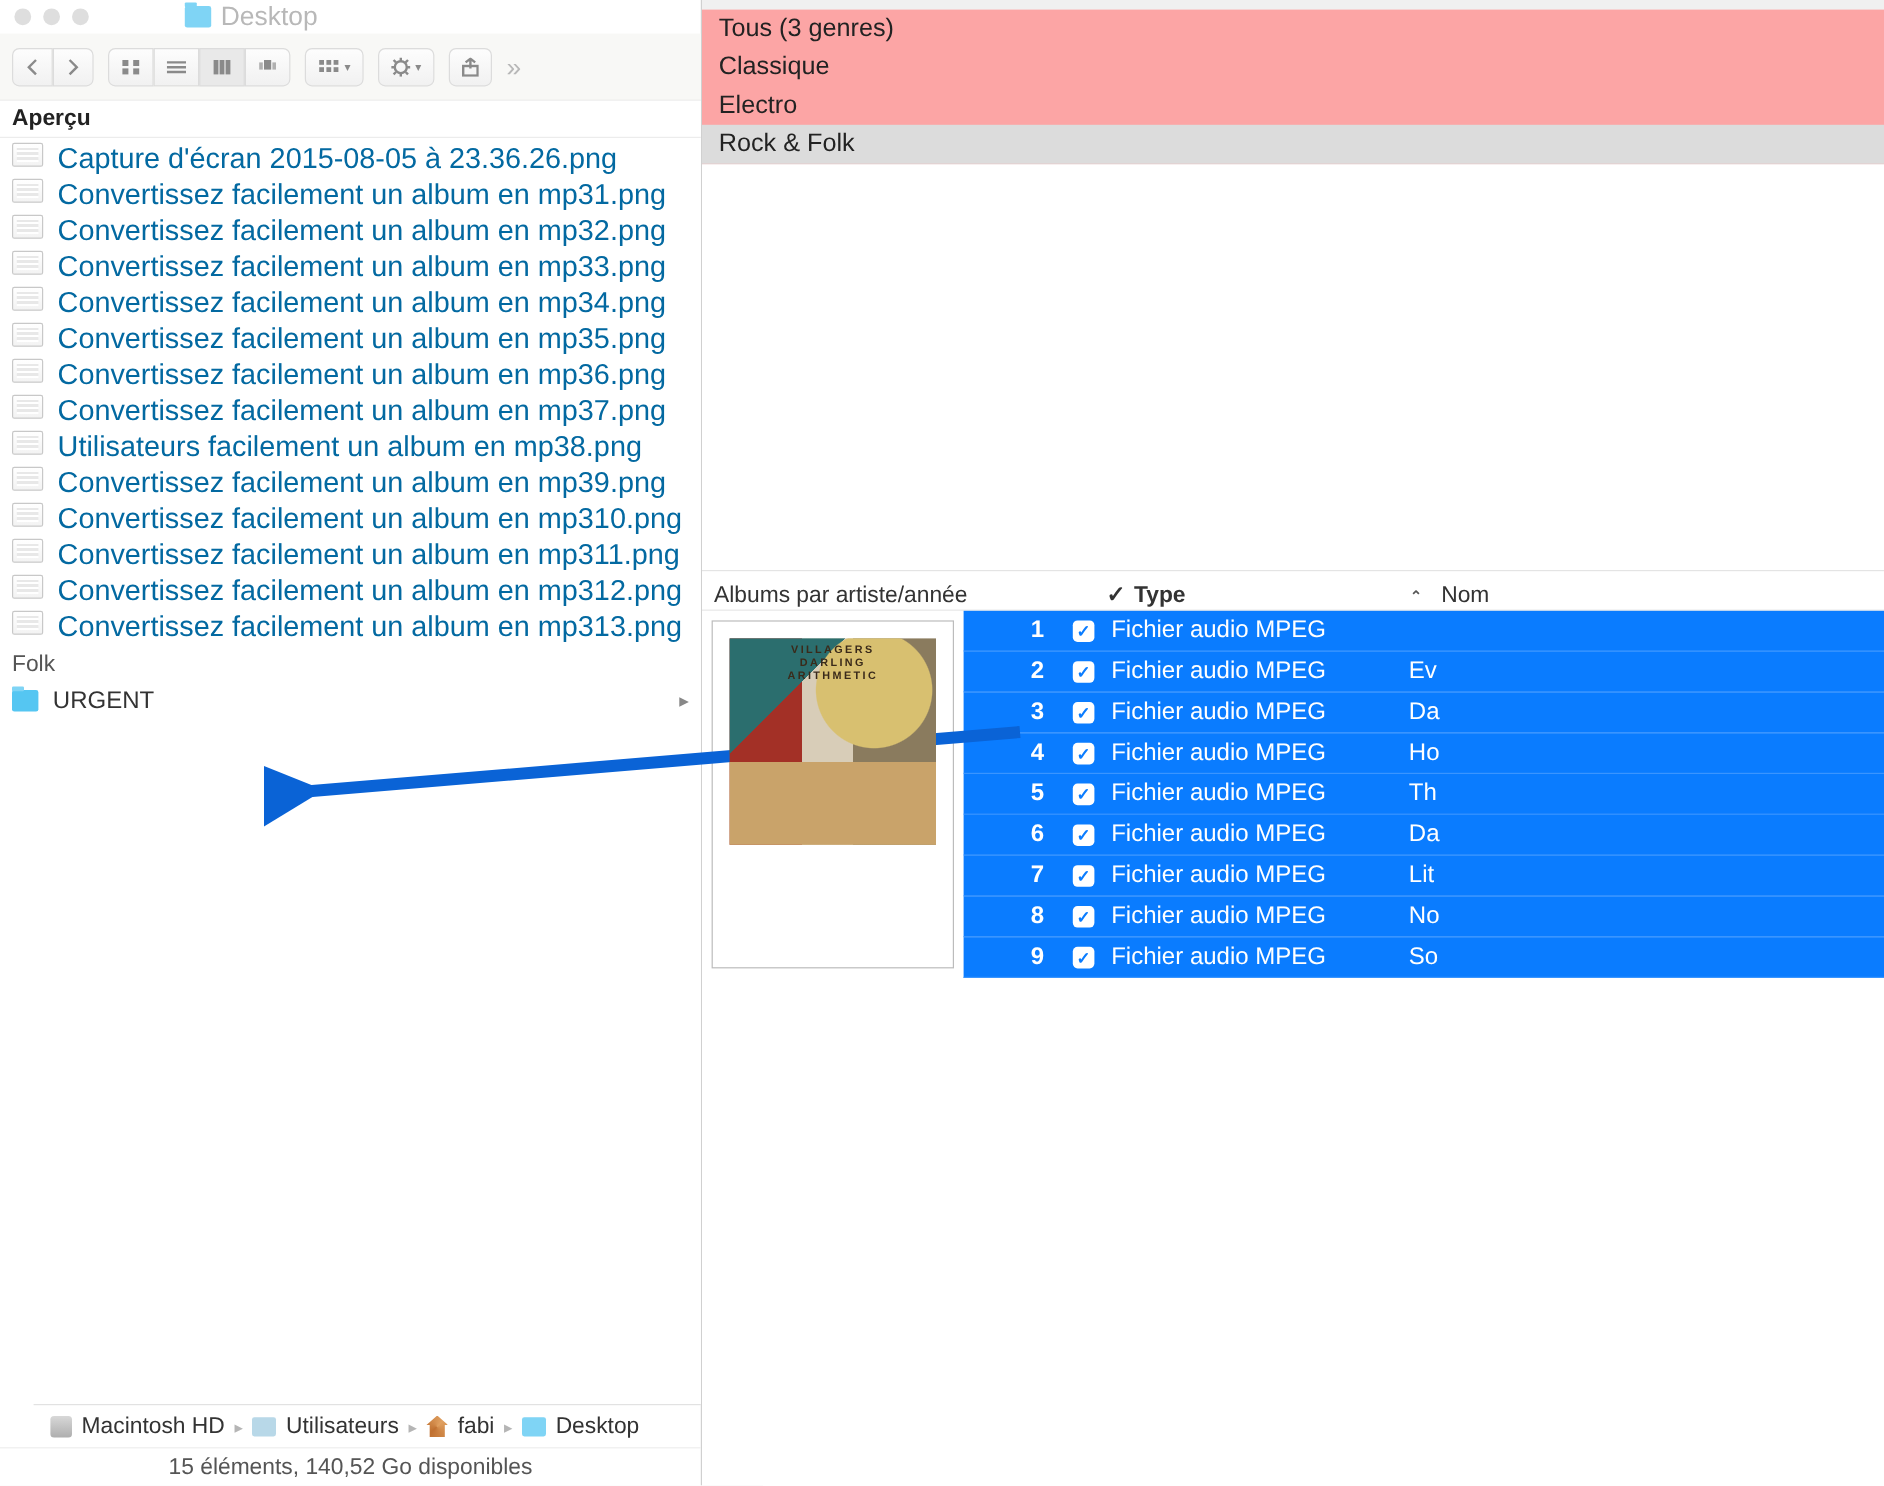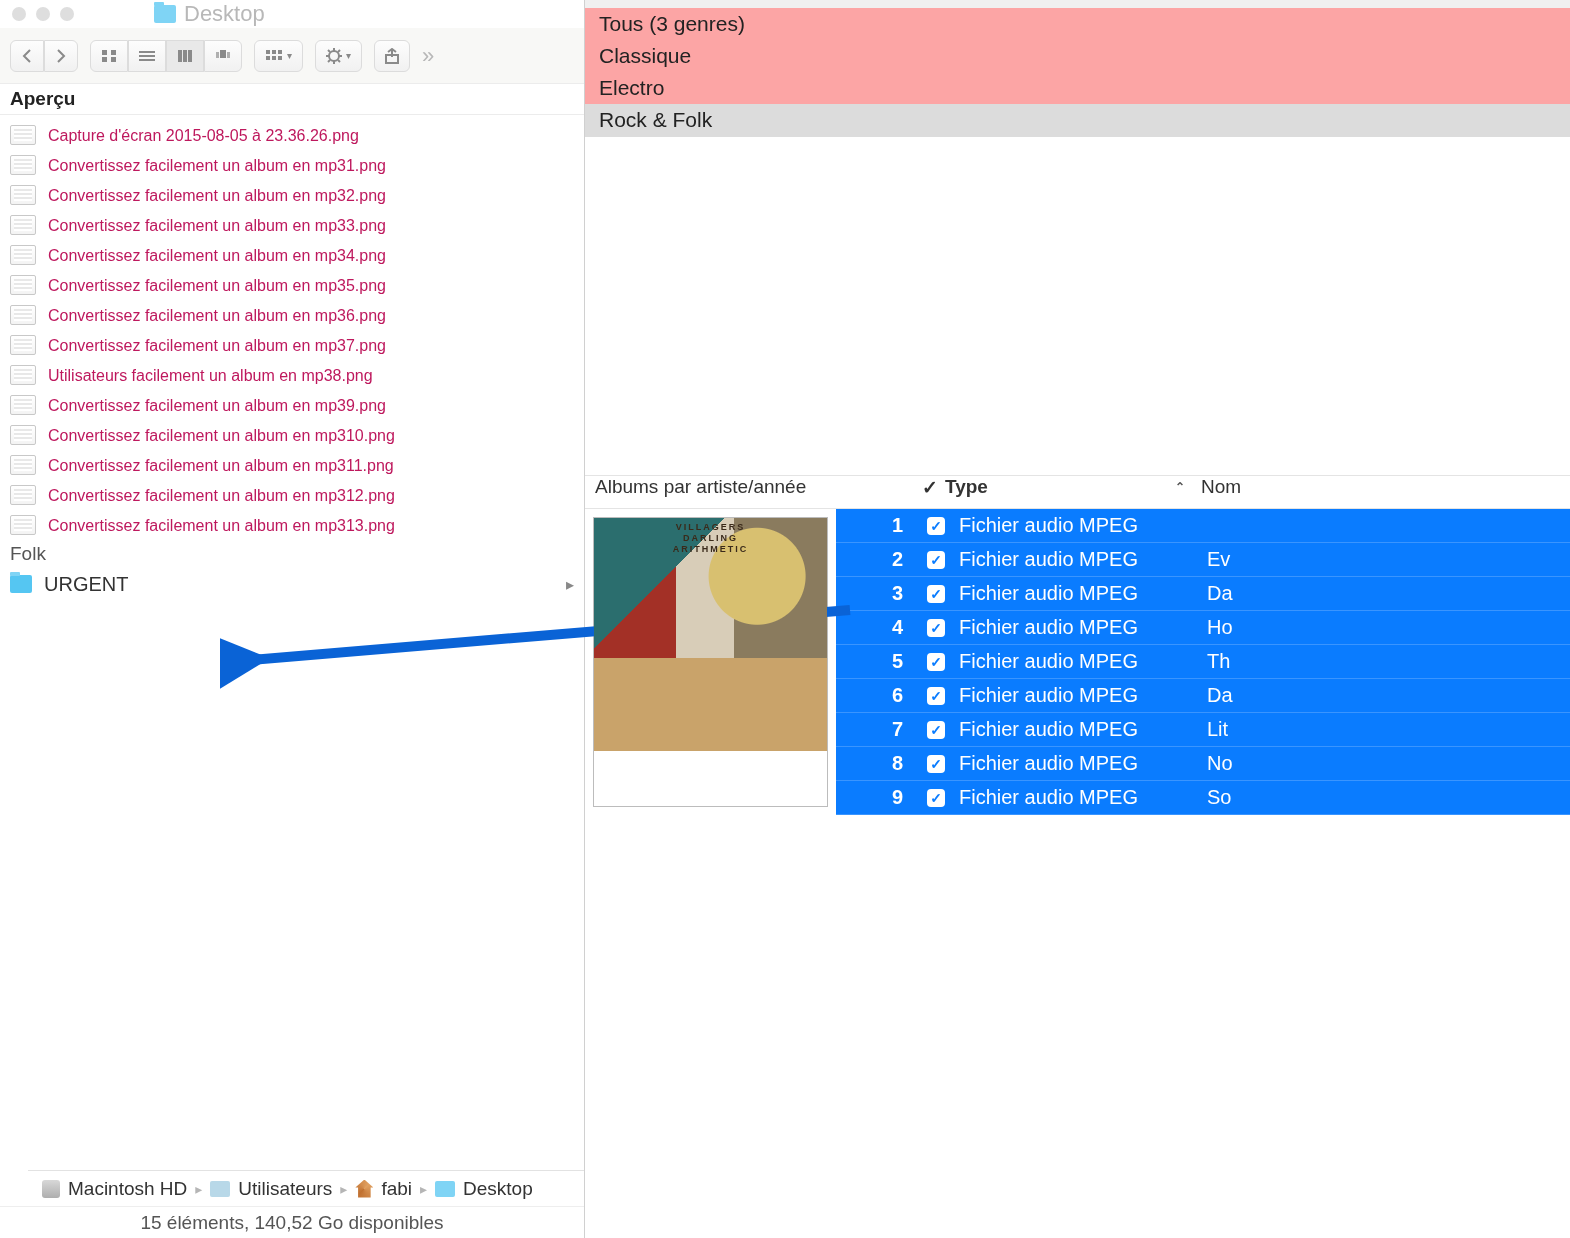--- a/index.html
+++ b/index.html
@@ -16,21 +16,21 @@
   .btn-group { display: flex; }
   .tbtn { height: 32px; border: 1px solid #dcdcdc; background: linear-gradient(#fdfdfd,#f1f1f1); display:flex; align-items:center; justify-content:center; padding: 0 10px; color:#8a8a8a; }
   .tbtn:first-child { border-radius: 6px 0 0 6px; }
   .tbtn:last-child { border-radius: 0 6px 6px 0; }
   .tbtn.solo { border-radius:6px; }
   .tbtn.active { background: #e9e9e9; }
   .tbtn svg { display:block; }
   .tbtn .chev { font-size: 10px; margin-left:4px; color:#8a8a8a;}
   .section-hdr { background:#fff; padding: 4px 10px; font-weight:700; font-size:19px; color:#222; border-bottom:1px solid #ececec;}
   .filelist { flex:1; overflow:auto; background:#fff; padding-top:2px; position:relative;}
-  .file-row { display:flex; align-items:flex-end; gap:12px; padding: 2px 10px; height:30px; font-size:16px; color:#be185d; }
+  .file-row { display:flex; align-items:flex-start; gap:12px; padding: 2px 10px; height:30px; font-size:24px; color:#0369a1; }
   .file-row .thumb { width:26px; height:20px; border:1px solid #c8c8c8; background:linear-gradient(#fff,#f3f3f3); border-radius:2px; position:relative;}
   .file-row .thumb::after{content:"";position:absolute;inset:3px;background:repeating-linear-gradient(#e8e8e8 0 2px,#fff 2px 4px);}
   .cat-label { padding: 6px 10px 2px; font-size:19px; color:#555; }
   .folder-row { display:flex; align-items:center; gap:12px; padding:2px 10px; height:34px; font-size:20px;}
   .folder-row .folder-ic { background:#55c6f2; }
   .folder-row .disclose { margin-left:auto; color:#888; font-size:16px;}
   .pathbar { height:36px; border-top:1px solid #e2e2e2; display:flex; align-items:center; gap:8px; padding:0 14px; font-size:19px; color:#333;margin-left:28px;}
   .pathbar .sep { color:#b5b5b5; font-size:14px;}
   .pathbar .ic { width:20px; height:16px; display:inline-block; background:#b8d8e8; border-radius:2px; position:relative;}
   .pathbar .hd { width:18px;height:18px;background:linear-gradient(#d8d8d8,#aeaeae);border-radius:3px;}
@@ -38,28 +38,28 @@
   .statusbar { height:32px; display:flex; align-items:center; justify-content:center; font-size:19px; color:#555; border-top:1px solid #eee;}
   .arrow-overlay { position:absolute; pointer-events:none; }
 
   
   .itunes { flex:1; display:flex; flex-direction:column; background:#f0f0f0; }
   .genres-hdr { height:8px; display:flex; align-items:center; justify-content:center; color:#888; font-size:18px; }
   .genres { background:#fca5a5; border-bottom:1px solid #dcdcdc; }
   .genre-row { padding:4px 14px; font-size:21px; color:#222; }
   .genre-row.sel { background:#dcdcdc; }
   .genres-fill { height: 338px; background:#fff; }
-  .cols-hdr { height:34px; display:flex; align-items:flex-start; background:#fff; border-top:1px solid #e4e4e4; border-bottom:1px solid #e4e4e4; font-size:19px;}
+  .cols-hdr { height:34px; display:flex; align-items:flex-end; background:#fff; border-top:1px solid #e4e4e4; border-bottom:1px solid #e4e4e4; font-size:19px;}
   .cols-hdr .albcol { width:330px; padding-left:10px; }
   .cols-hdr .chkcol { width:30px; text-align:center; font-weight:700;}
   .cols-hdr .typecol { flex:0 0 250px; font-weight:700; display:flex; align-items:center; gap:6px;}
   .cols-hdr .typecol .asc { font-size:12px; margin-left:auto; margin-right:10px; color:#555;}
   .cols-hdr .nomcol { flex:1; font-weight:400; padding-left:6px;}
   .tracks-area { display:flex; background:#fff; }
-  .album-art { width:235px; margin:8px; border:1px solid #bcbcbc; padding:0; background:#fff; }
+  .album-art { width:202px; margin:8px; border:1px solid #bcbcbc; padding:14px; background:#fff; }
   .art-inner { width:100%; aspect-ratio:1/1; background:
       radial-gradient(circle at 70% 25%, #d8c070 0 48px, transparent 49px),
       linear-gradient(135deg,#2b6e6e 0 28%, transparent 28%),
       linear-gradient(0deg,#c9a36a 0 40%, transparent 40%),
       linear-gradient(90deg,#a33026 0 35%,#d8cdb8 35% 60%,#8a7b5e 60% 100%);
       position:relative;
   }
   .art-txt { position:absolute; top:4px; width:100%; text-align:center; font-size:9px; letter-spacing:2px; color:#3a2a1a; line-height:1.2; font-weight:600;}
   .tracklist { flex:1; }
   .track-row { display:flex; align-items:center; height:34px; background:#0a7cff; color:#fff; border-bottom:1px solid #3a95ff; font-size:20px;}

